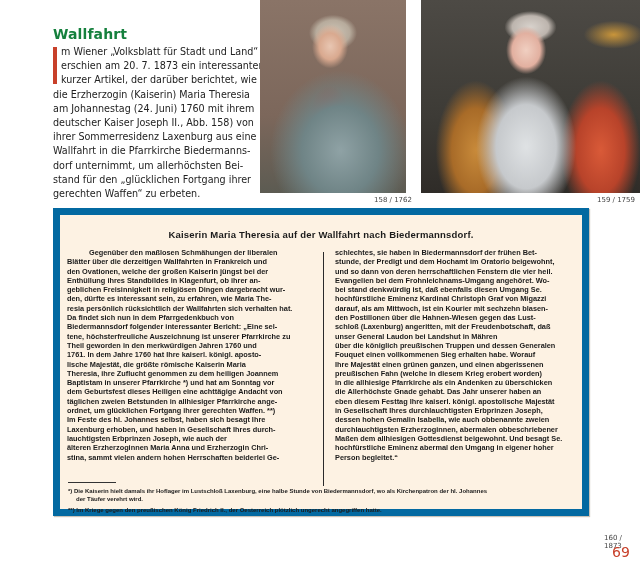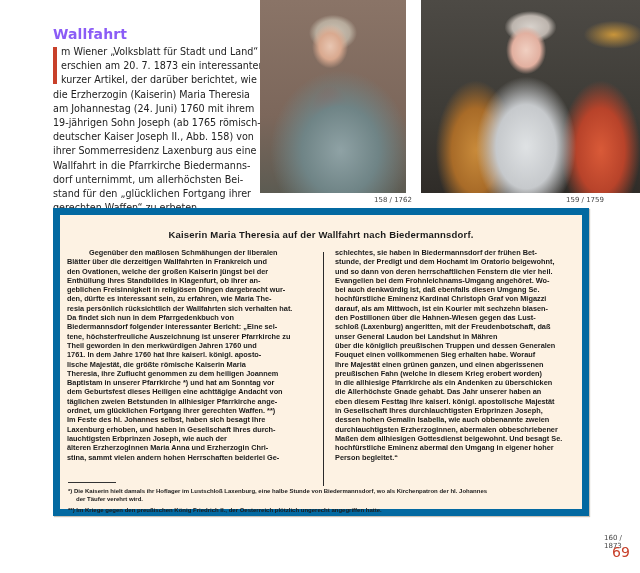--- a/index.html
+++ b/index.html
@@ -2,21 +2,21 @@
 <html><head>
   <meta charset="utf-8">
   <style>
     html, body { margin: 0; padding: 0; }
     body {
       width: 640px; height: 573px; background: #ffffff; position: relative; overflow: hidden;
       font-family: "DejaVu Sans", sans-serif; color: #222;
     }
     .heading {
       position: absolute; left: 53px; top: 26px; font-size: 14px; font-weight: bold;
-      color: #8b5cf6; font-family: "DejaVu Sans", sans-serif; letter-spacing: 0.1px;
+      color: #15803d; font-family: "DejaVu Sans", sans-serif; letter-spacing: 0.1px;
     }
     .intro {
       position: absolute; left: 53px; top: 45px; width: 198px;
       font-size: 9.6px; line-height: 14.2px; color: #222;
       font-family: "DejaVu Sans", sans-serif;
     }
     .intro .drop-bar {
       position: absolute; left: 0; top: 2px; width: 4px; height: 37px; background: #c8402a;
     }
     .intro .line { display: block; white-space: nowrap; }
@@ -42,21 +42,21 @@
         radial-gradient(ellipse 50px 70px at 48% 76%, #dfe2e4 0%, #c6c9cc 60%, transparent 100%),
         radial-gradient(ellipse 40px 70px at 25% 78%, #c88a3a 0%, #a86b28 60%, transparent 100%),
         radial-gradient(ellipse 40px 70px at 82% 78%, #d95a38 0%, #b8432a 60%, transparent 100%),
         radial-gradient(ellipse 30px 14px at 88% 18%, #c9953a 0%, transparent 100%),
         linear-gradient(180deg, #4d4a45 0%, #3d3b36 60%, #2f2c28 100%);
     }
     .caption {
       position: absolute; font-size: 7px; color: #444; font-family: "DejaVu Sans", sans-serif;
     }
     .caption-158 { left: 374px; top: 196px; }
-    .caption-159 { left: 566px; top: 196px; }
+    .caption-159 { left: 597px; top: 196px; }
 
     .clipping {
       position: absolute; left: 53px; top: 208px; width: 522px; height: 294px;
       background: #fdf2e3; border: 7px solid #0369a1; box-shadow: 1px 1px 1px #c9c2b8;
       font-family: Liberation Sans, sans-serif; color: #1b1b1b;
     }
     .clip-title {
       position: absolute; left: 0; right: 0; top: 14px; text-align: center;
       font-size: 9.5px; font-weight: bold; letter-spacing: 0.2px;
     }
@@ -92,21 +92,20 @@
 
 <div class="heading">Wallfahrt</div>
 
 <div class="intro">
   <span class="drop-bar"></span>
   <span class="line indent">m Wiener „Volksblatt für Stadt und Land“</span>
   <span class="line indent">erschien am 20. 7. 1873 ein interessanter</span>
   <span class="line indent">kurzer Artikel, der darüber berichtet, wie</span>
   <span class="line">die Erzherzogin (Kaiserin) Maria Theresia</span>
   <span class="line">am Johannestag (24. Juni) 1760 mit ihrem</span>
-  <span class="line">19-jährigen Sohn Joseph (ab 1765 römisch-</span>
   <span class="line">deutscher Kaiser Joseph II., Abb. 158) von</span>
   <span class="line">ihrer Sommerresidenz Laxenburg aus eine</span>
   <span class="line">Wallfahrt in die Pfarrkirche Biedermanns-</span>
   <span class="line">dorf unternimmt, um allerhöchsten Bei-</span>
   <span class="line">stand für den „glücklichen Fortgang ihrer</span>
   <span class="line">gerechten Waffen“ zu erbeten.</span>
 </div>
 
 <div class="portrait portrait-joseph" title="Portrait of Joseph II"></div>
 <div class="portrait portrait-maria" title="Portrait of Maria Theresia"></div>
@@ -140,21 +139,21 @@
       <span class="ln">lauchtigsten Erbprinzen Joseph, wie auch der</span>
       <span class="ln">älteren Erzherzoginnen Maria Anna und Erzherzogin Chri-</span>
       <span class="ln">stina, sammt vielen andern hohen Herrschaften beiderlei Ge-</span>
     </div>
   <div class="col-divider"></div>
   <div class="col col-right" id="col-right">
       <span class="ln">schlechtes, sie haben in Biedermannsdorf der frühen Bet-</span>
       <span class="ln">stunde, der Predigt und dem Hochamt im Oratorio beigewohnt,</span>
       <span class="ln">und so dann von deren herrschaftlichen Fenstern die vier heil.</span>
       <span class="ln">Evangelien bei dem Frohnleichnams-Umgang angehöret. Wo-</span>
-      <span class="ln">bei auch denkwürdig ist, daß ebenfalls diesen Umgang Se.</span>
+      <span class="ln">bei stand denkwürdig ist, daß ebenfalls diesen Umgang Se.</span>
       <span class="ln">hochfürstliche Eminenz Kardinal Christoph Graf von Migazzi</span>
       <span class="ln">darauf, als am Mittwoch, ist ein Kourier mit sechzehn blasen-</span>
       <span class="ln">den Postillonen über die Hahnen-Wiesen gegen das Lust-</span>
       <span class="ln">schloß (Laxenburg) angeritten, mit der Freudenbotschaft, daß</span>
       <span class="ln">unser General Laudon bei Landshut in Mähren</span>
       <span class="ln">über die königlich preußischen Truppen und dessen Generalen</span>
       <span class="ln">Fouquet einen vollkommenen Sieg erhalten habe. Worauf</span>
       <span class="ln">Ihre Majestät einen grünen ganzen, und einen abgerissenen</span>
       <span class="ln">preußischen Fahn (welche in diesem Krieg erobert worden)</span>
       <span class="ln">in die allhiesige Pfarrkirche als ein Andenken zu überschicken</span>

